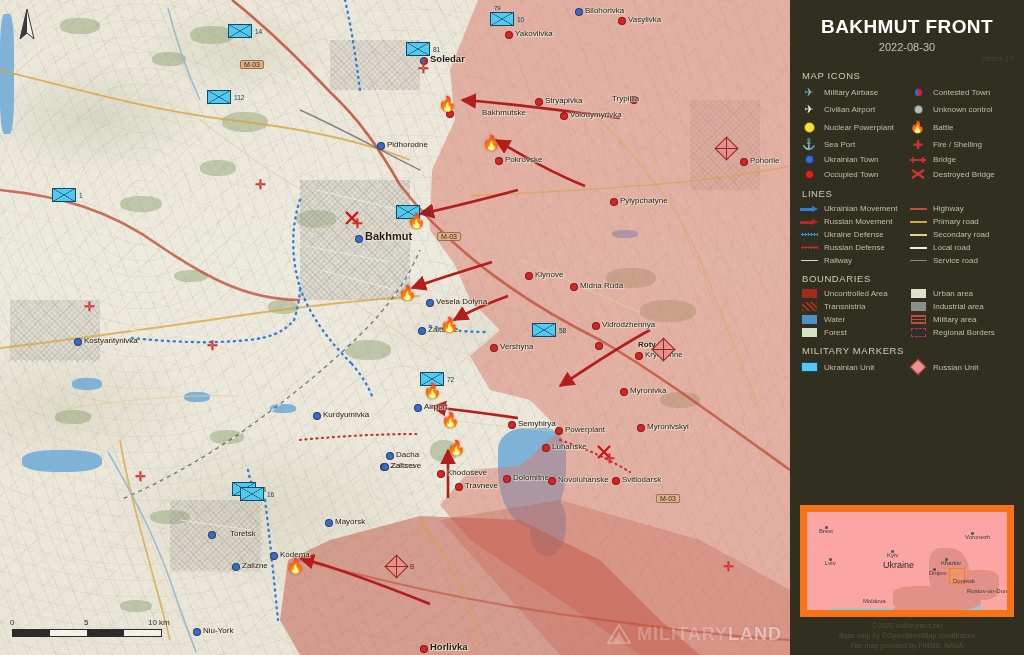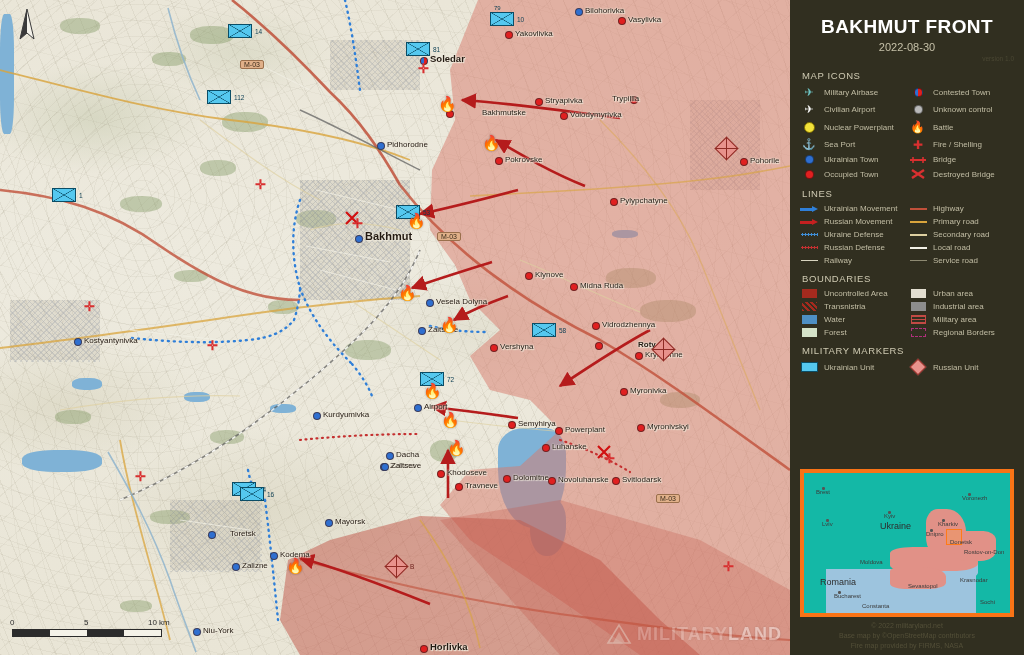--- a/index.html
+++ b/index.html
@@ -148,22 +148,22 @@
   .arrowline { position:relative; width:18px; height:7px; display:inline-block; }
   .arrowline:before { content:''; position:absolute; left:0; top:3px; width:12px; height:2.5px; background:currentColor;}
   .arrowline:after { content:''; position:absolute; right:0; top:.5px; border-left:6px solid currentColor;
                      border-top:3.5px solid transparent; border-bottom:3.5px solid transparent;}
 
   .dot-sym { width:9px; height:9px; border-radius:50%; display:inline-block; border:1px solid rgba(0,0,0,.45);}
   .diamond-sym { width:12px;height:12px; background:#e8928c; border:1px solid #8e2b24; transform:rotate(45deg); display:inline-block;}
 
   
   .inset {
-    position:absolute; left:10px; bottom:38px; width:214px; height:148px;
-    background:#14b8a6; border:4px solid #f97316; overflow:hidden;
+    position:absolute; left:10px; bottom:38px; width:214px; height:112px;
+    background:#fca5a5; border:7px solid #f97316; overflow:hidden;
   }
   .inset .sea { position:absolute; background:#9dc4de; }
   .inset .occ { position:absolute; background:#e19187; }
   .inset .lbl { position:absolute; font-size:6px; color:#3b3b3b; white-space:nowrap;}
   .inset .lbl.country { font-size:9px; color:#2d2d2d; }
   .inset .cdot { position:absolute; width:2.5px;height:2.5px;background:#555;border-radius:50%;}
   .inset .box { position:absolute; border:1.5px solid #ff7a18; background:rgba(255,160,60,.28);}
 
   .sb-footer {
     position:absolute; left:0; bottom:4px; width:234px; text-align:center;

